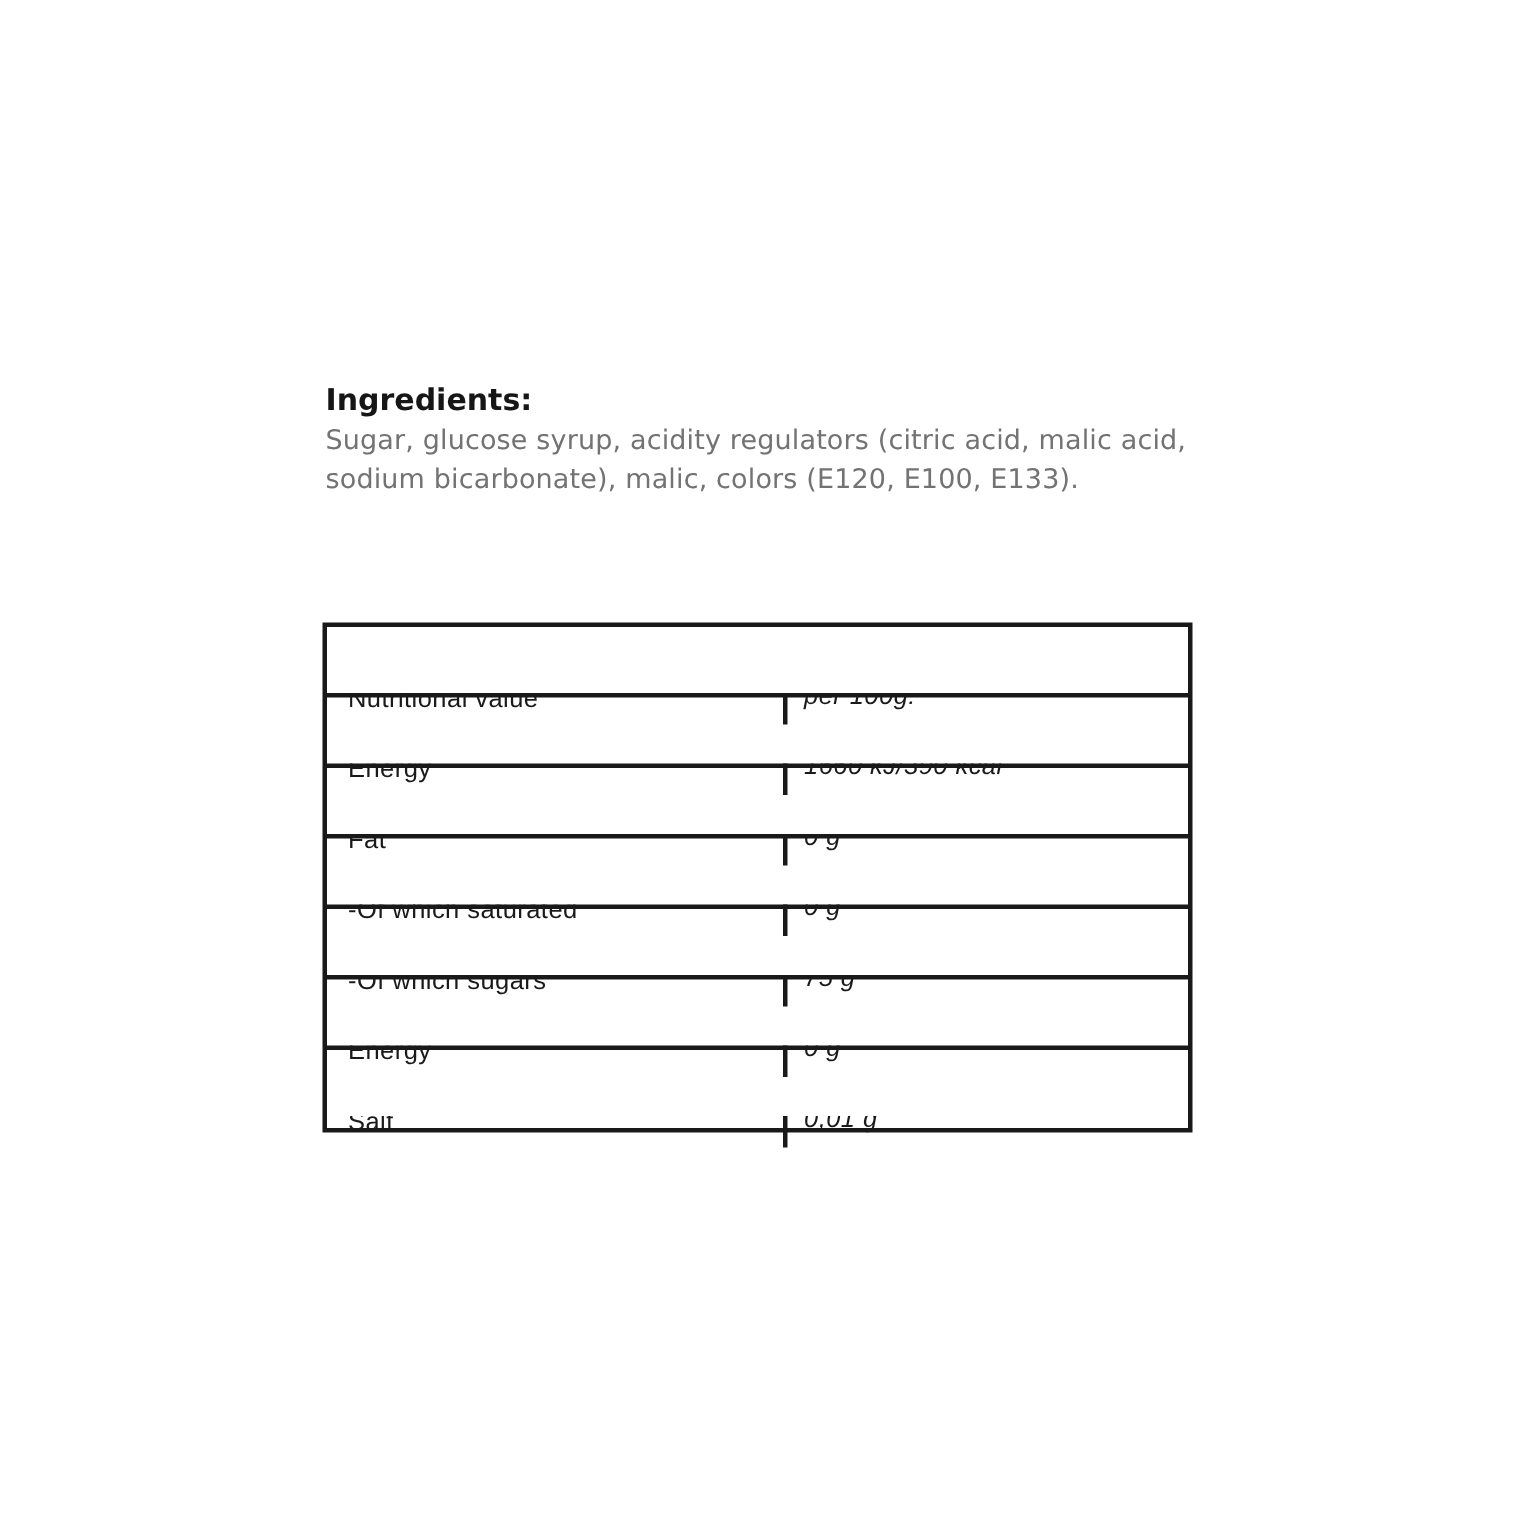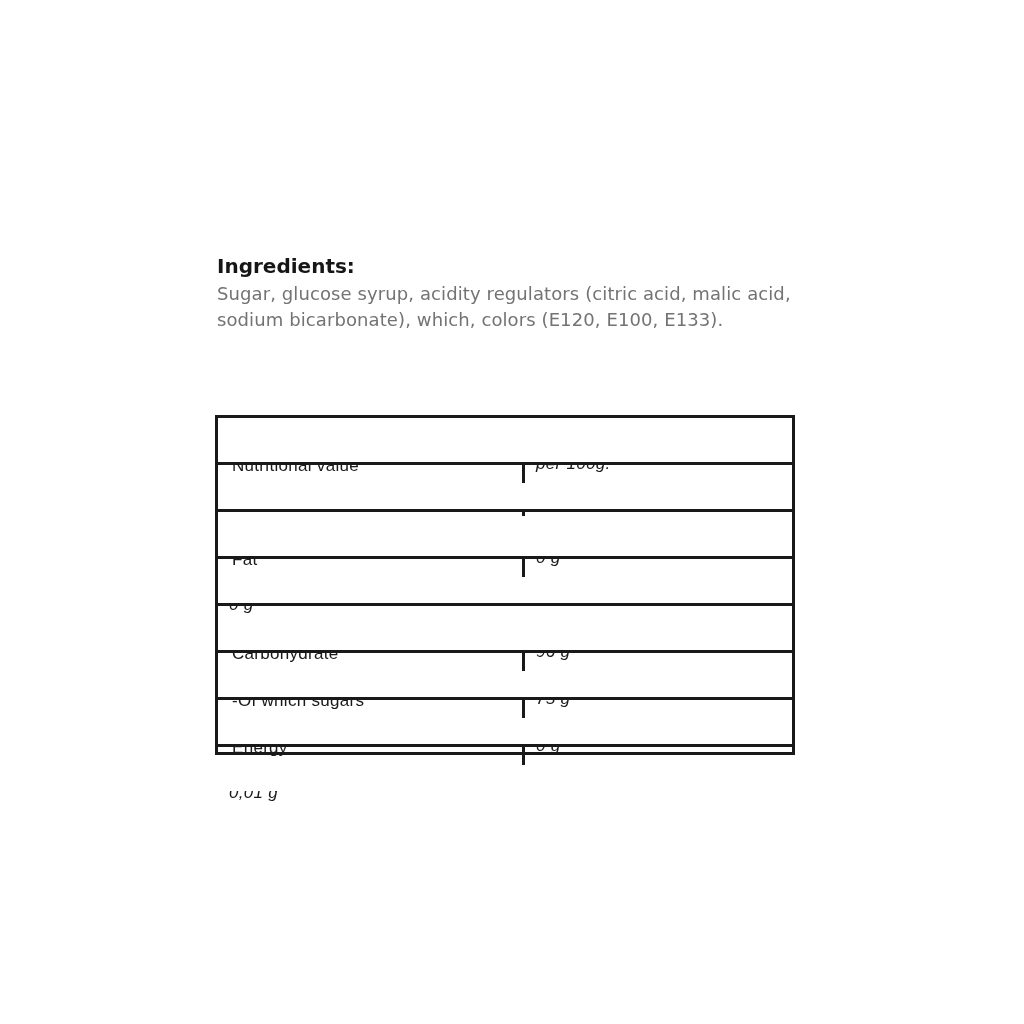--- a/index.html
+++ b/index.html
@@ -75,56 +75,55 @@
     font-style: italic;
   }
 </style>
 </head>
 <body>
 
 <section class="ingredients">
   <h2 class="ingredients-heading">Ingredients:</h2>
   <div class="ingredients-text">
     <div class="ingredients-line">Sugar, glucose syrup, acidity regulators (citric acid, malic acid,</div>
-    <div class="ingredients-line">sodium bicarbonate), which, colors (E120, E100, E133).</div>
+    <div class="ingredients-line">sodium bicarbonate), malic, colors (E120, E100, E133).</div>
   </div>
 </section>
 
 <div class="nutrition-table">
 
   <div class="nutrition-row">
     <div class="cell cell-label">Nutritional value</div>
     <div class="cell cell-value">per 100g:</div>
   </div>
 
   <div class="nutrition-row">
     <div class="cell cell-label">Energy</div>
+    <div class="cell cell-value">1660 kJ/390 kcal</div>
   </div>
 
   <div class="nutrition-row">
     <div class="cell cell-label">Fat</div>
     <div class="cell cell-value">0 g</div>
   </div>
 
   <div class="nutrition-row">
+    <div class="cell cell-label">-Of which saturated</div>
     <div class="cell cell-value">0 g</div>
   </div>
 
-  <div class="nutrition-row">
-    <div class="cell cell-label">Carbohydrate</div>
-    <div class="cell cell-value">96 g</div>
-  </div>
 
   <div class="nutrition-row">
     <div class="cell cell-label">-Of which sugars</div>
     <div class="cell cell-value">75 g</div>
   </div>
 
   <div class="nutrition-row">
     <div class="cell cell-label">Energy</div>
     <div class="cell cell-value">0 g</div>
   </div>
 
   <div class="nutrition-row">
+    <div class="cell cell-label">Salt</div>
     <div class="cell cell-value">0,01 g</div>
   </div>
 
 </div>
 
 </body></html>

